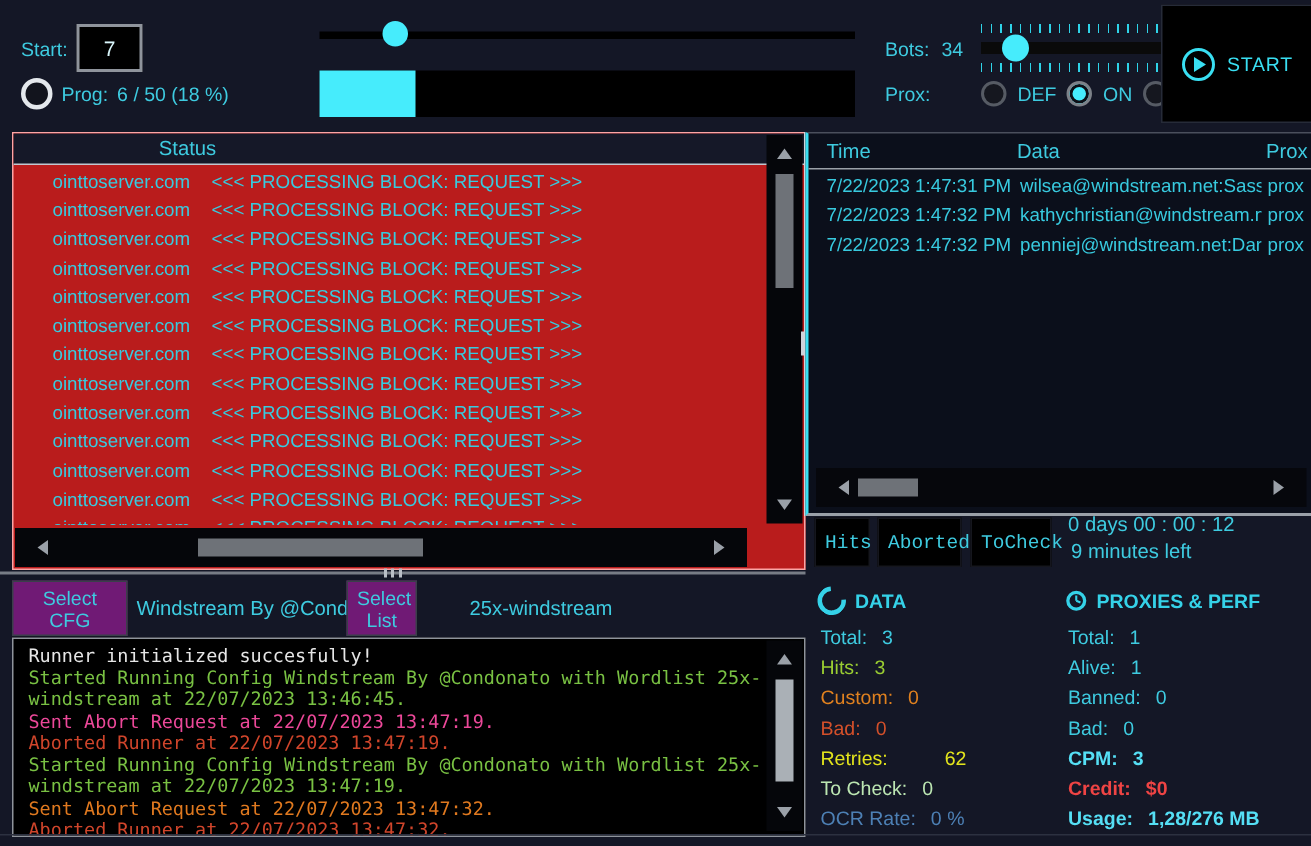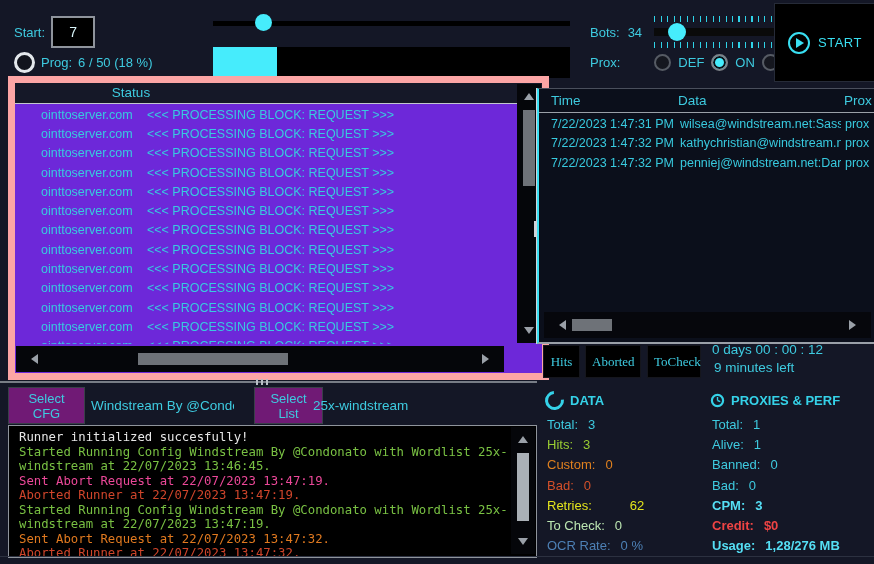--- a/index.html
+++ b/index.html
@@ -31,21 +31,21 @@
   .radio{width:13px;height:13px;border-radius:50%;background:#15171f;border:2px solid #565b64;}
   .radio.on{background:#46ecfc;border-color:#7c8188;box-shadow:inset 0 0 0 2px #0d0f16;}
   .start-btn{left:774px;top:3px;width:100px;height:77px;background:#000;border:1px solid #262b38;
              display:flex;align-items:center;justify-content:center;gap:8px;cursor:pointer;}
   .play{width:18px;height:18px;border:2px solid #39dff2;border-radius:50%;position:relative;}
   .play::after{content:"";position:absolute;left:6px;top:4px;width:0;height:0;
                border:5px solid transparent;border-left:8px solid #39dff2;}
   .start-txt{color:#39dff2;font-size:13px;letter-spacing:.5px;}
 
   
-  .panel-left{left:8px;top:76px;width:527px;height:290px;background:#6d28d9;border:7px solid #fca5a5;}
+  .panel-left{left:8px;top:88px;width:527px;height:290px;background:#b91c1c;border:1px solid #fca5a5;}
   .pl-head{position:absolute;left:0;top:0;right:0;height:20px;background:#151828;border-bottom:1px solid #c3c7cf;}
   .pl-head .h{position:absolute;left:0;top:2px;width:232px;text-align:center;font-size:13.5px;color:#3ecbe0;}
   .pl-body{position:absolute;left:1px;top:22px;width:470px;height:239px;overflow:hidden;}
   .trow{height:19.3px;display:flex;align-items:center;font-size:12.5px;color:#38cadf;white-space:nowrap;padding-left:24px;}
   .trow .c1{flex:none;width:97px;overflow:hidden;margin-left:1px;}
   .trow .c2{margin-left:9px;}
   .vscroll{position:absolute;width:24px;background:#05060a;}
   .vscroll .thumb{position:absolute;left:6px;width:12px;background:#6e7278;}
   .tri-up{width:0;height:0;border:5px solid transparent;border-bottom:7px solid #9aa0a8;margin:4px auto 0;}
   .tri-dn{width:0;height:0;border:5px solid transparent;border-top:7px solid #9aa0a8;margin:6px auto 0;}
@@ -73,21 +73,21 @@
   .hit-time{left:12px;width:124px;overflow:hidden;}
   .hit-data{left:141px;width:161px;overflow:hidden;}
   .hit-prox{left:306px;width:30px;overflow:hidden;}
   .pr-hscroll{left:5px;right:5px;bottom:4px;background:#06070c;}
   .pr-hscroll .tri-lf{position:absolute;left:10px;}
   .pr-hscroll .tri-rt{position:absolute;right:10px;}
   .pr-hscroll .thumb{left:28px;width:40px;}
 
   
   .tab-btn{position:absolute;top:345px;height:33px;background:#000;border:1px solid #15161d;
-           color:#3ecbe0;font-size:13px;font-family:Liberation Serif, serif;cursor:pointer;}
+           color:#3ecbe0;font-size:13px;font-family:Liberation Mono, monospace;cursor:pointer;}
   .timer1{left:712px;top:342px;font-size:13.5px;color:#3ecbe0;}
   .timer2{left:714px;top:360px;font-size:13.5px;color:#3ecbe0;}
 
   
   .stats{top:391px;width:165px;}
   .stats .title{display:flex;align-items:center;gap:6px;font-size:13px;font-weight:bold;color:#35d2e8;height:18px;}
   .ring{width:13px;height:13px;border-radius:50%;border:3px solid #35d2e8;border-top-color:transparent;transform:rotate(40deg);}
   .stat-row{height:20.3px;font-size:13px;display:flex;align-items:center;margin-left:2px;}
   .stat-row .v{margin-left:10px;}
   .stats-rows{margin-top:5px;}
@@ -282,21 +282,21 @@
     </div>
   <div class="abs timer1">0  days  00 : 00 : 12</div>
   <div class="abs timer2">9 minutes left</div>
 
   <div class="abs divider-h"></div>
   <div class="abs grip-h"></div>
   <div class="abs grip-v"></div>
 
   <button class="cfg-btn" style="left:8px;width:77px;">Select CFG</button>
   <div class="abs cfg-name">Windstream By @Condonato</div>
-  <button class="cfg-btn" style="left:254px;width:69px;">Select List</button>
+  <button class="cfg-btn" style="left:231px;width:47px;">Select List</button>
   <div class="abs list-name">25x-windstream</div>
 
   <div class="abs log">
     <div class="log-lines" id="log-lines">
         <div class="log-line" style="color: rgb(230, 230, 230);">Runner initialized succesfully!</div>
         <div class="log-line" style="color: rgb(121, 193, 67);">Started Running Config Windstream By @Condonato with Wordlist 25x-</div>
         <div class="log-line" style="color: rgb(121, 193, 67);">windstream at 22/07/2023 13:46:45.</div>
         <div class="log-line" style="color: #ec4899;">Sent Abort Request at 22/07/2023 13:47:19.</div>
         <div class="log-line" style="color: rgb(208, 69, 43);">Aborted Runner at 22/07/2023 13:47:19.</div>
         <div class="log-line" style="color: rgb(121, 193, 67);">Started Running Config Windstream By @Condonato with Wordlist 25x-</div>

